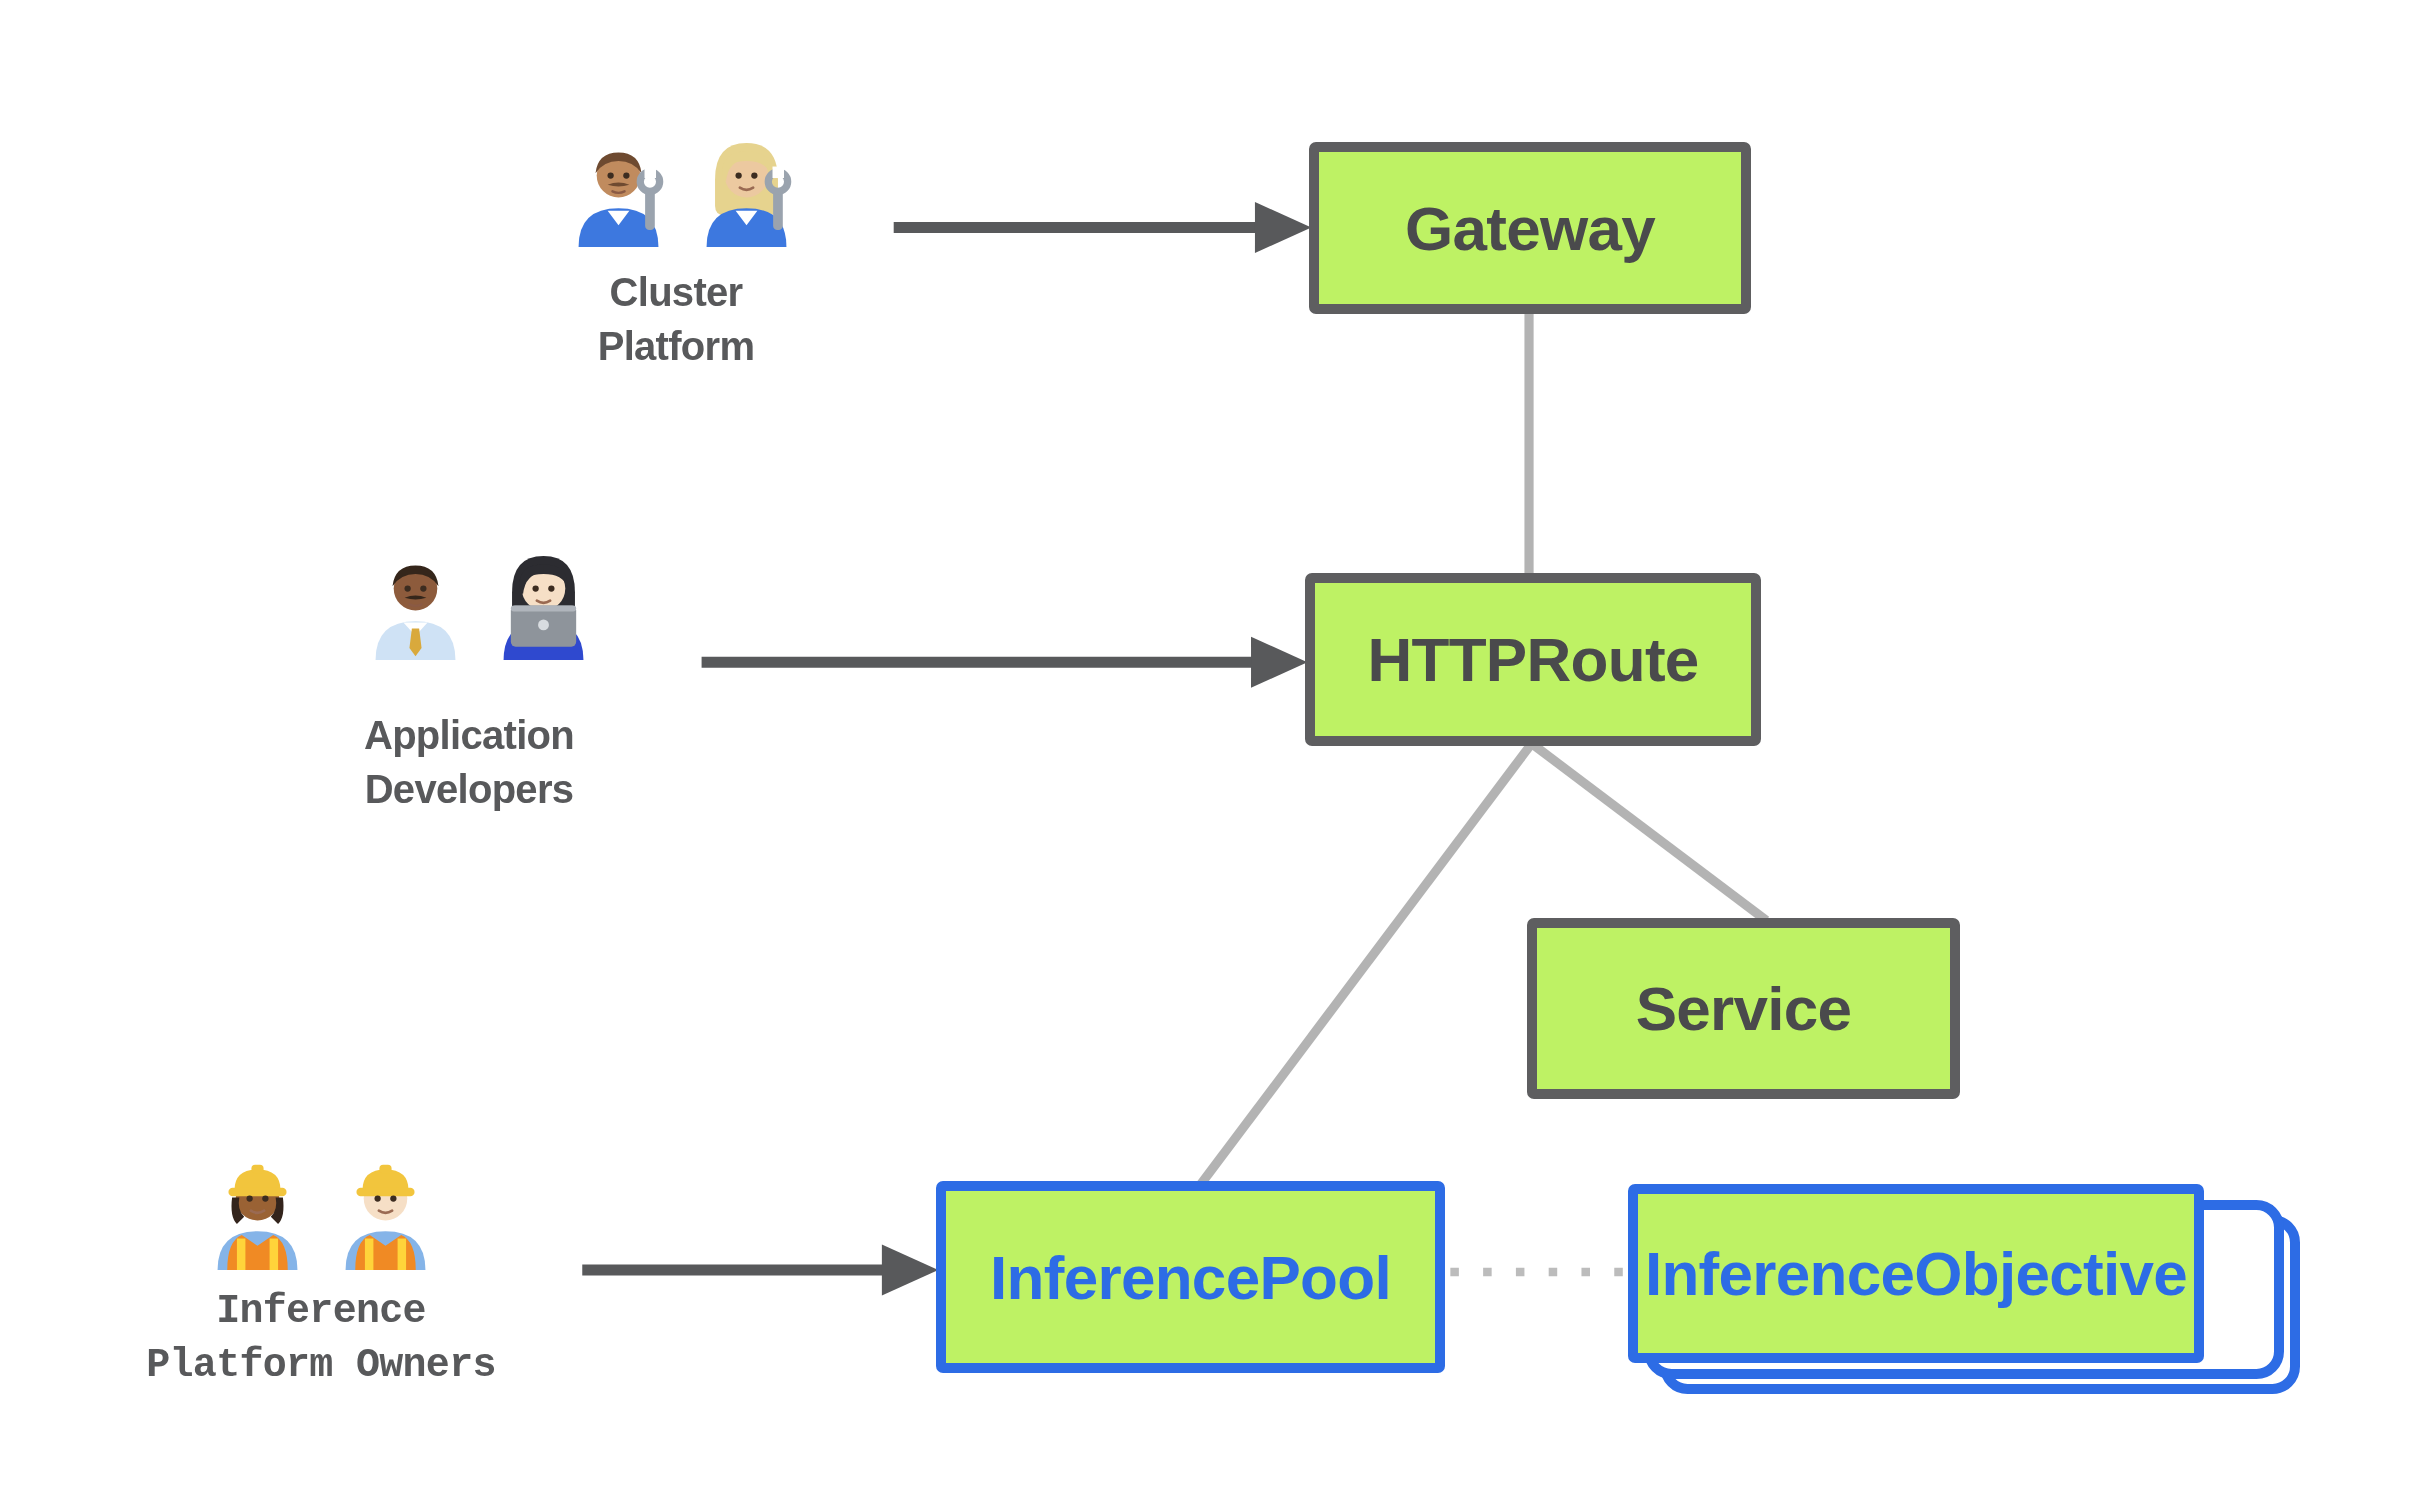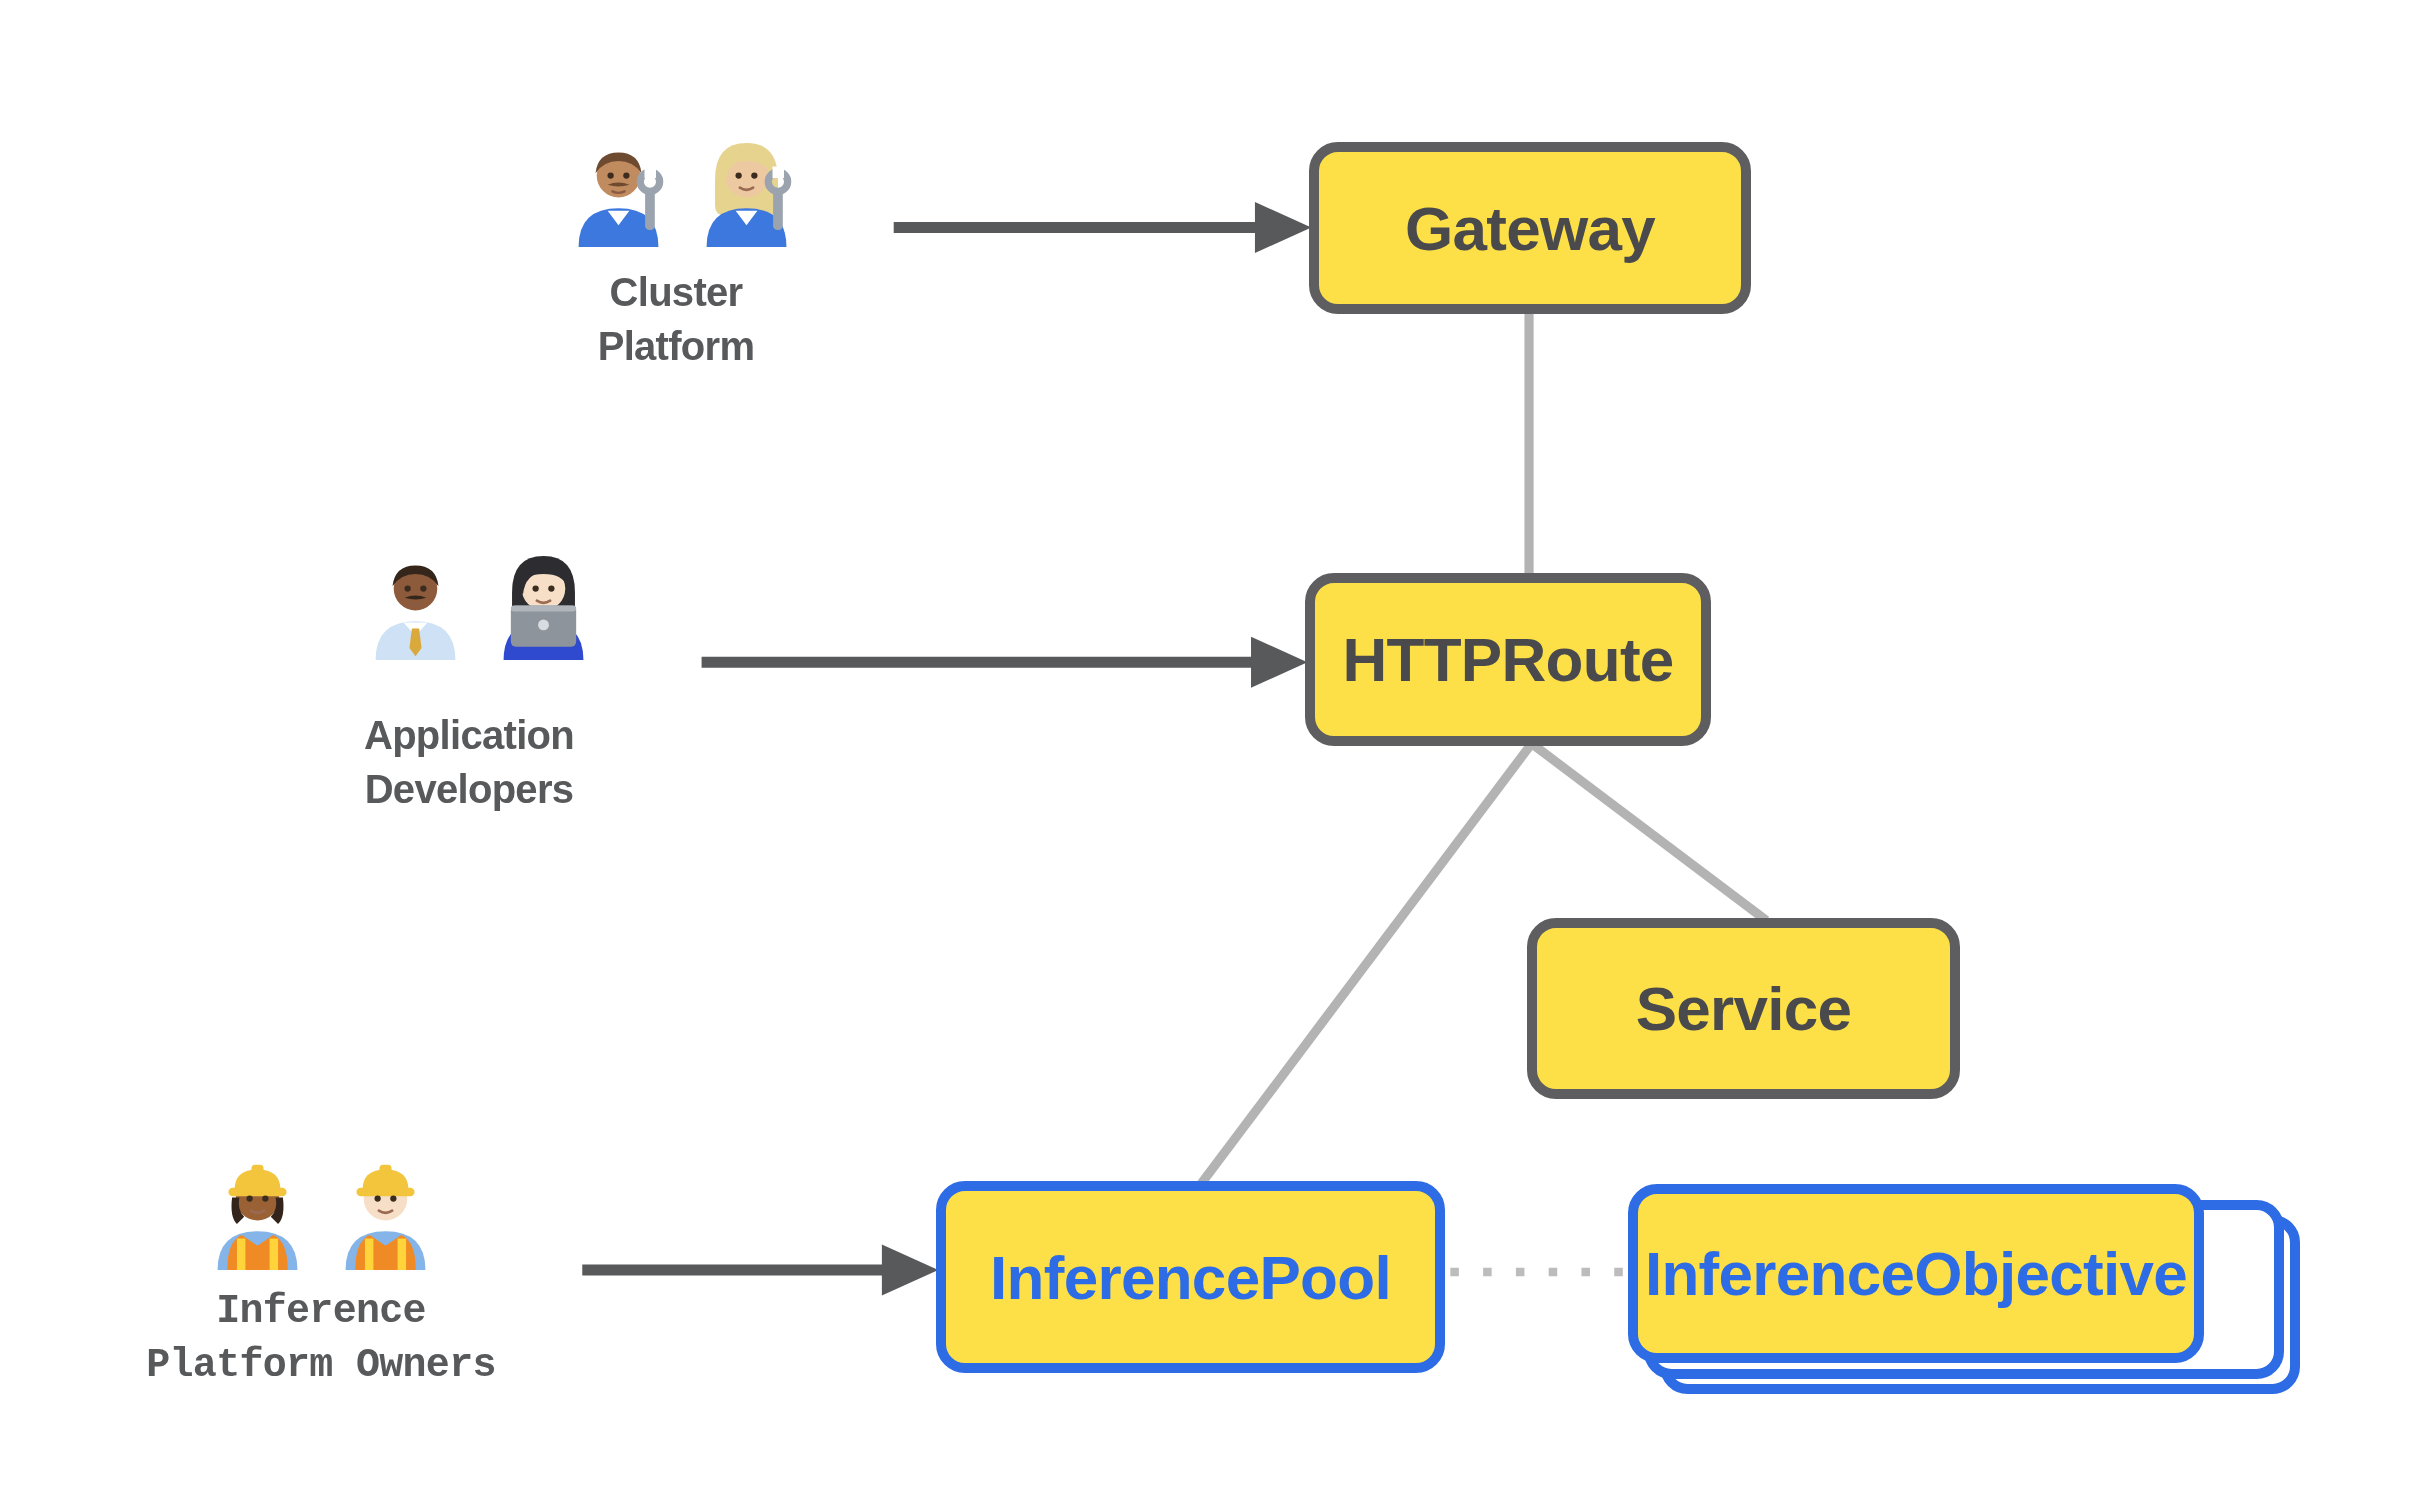--- a/index.html
+++ b/index.html
@@ -22,37 +22,37 @@
   #canvas{position:relative;width:2426px;height:1508px;background:var(--c-bg);}
 
   #edges{position:absolute;left:0;top:0;z-index:1;}
   .conn{stroke:var(--c-line);stroke-width:14;fill:none;}
   .dotted{stroke:var(--c-dot);stroke-width:13;stroke-dasharray:13 37;stroke-linecap:butt;fill:none;}
   .arrow-shaft{stroke:var(--c-arrow);stroke-width:17;fill:none;}
   .arrow-head{fill:var(--c-arrow);stroke:none;}
 
   .node{
     position:absolute;z-index:2;
-    background:#fde047;
+    background:#bef264;
     border:10.5px solid var(--c-node-border);
-    border-radius:29px;
+    border-radius:7px;
     display:flex;align-items:center;justify-content:center;
     font-weight:bold;font-size:62px;letter-spacing:-0.7px;
     color:var(--c-node-text);
   }
   .node.blue{border-color:var(--c-blue);color:var(--c-blue);}
   .stack-layer{
     position:absolute;z-index:2;
     background:#ffffff;
     border:10.5px solid var(--c-blue);
     border-radius:27.5px;
   }
 
   #node-gateway      {left:1309px;top:142px;width:442px;height:172px;}
-  #node-httproute    {left:1305px;top:573px;width:406px;height:173px;}
+  #node-httproute    {left:1305px;top:573px;width:456px;height:173px;}
   #node-service      {left:1527px;top:881px;width:433px;height:181px;margin-top:37px;}
   #node-inferencepool{left:936px;top:1181px;width:509px;height:192px;}
 
   #objective-layer-2 {left:1660px;top:1215px;width:640px;height:179px;z-index:2;}
   #objective-layer-1 {left:1644px;top:1200px;width:640px;height:179px;z-index:3;}
   #node-inferenceobjective{left:1628px;top:1184px;width:576px;height:179px;z-index:4;}
 
   .icon-row{position:absolute;z-index:2;display:flex;gap:6.6px;}
   .persona{width:121px;height:121px;display:block;}
   #icons-cluster-operators {left:558px;top:126px;}

